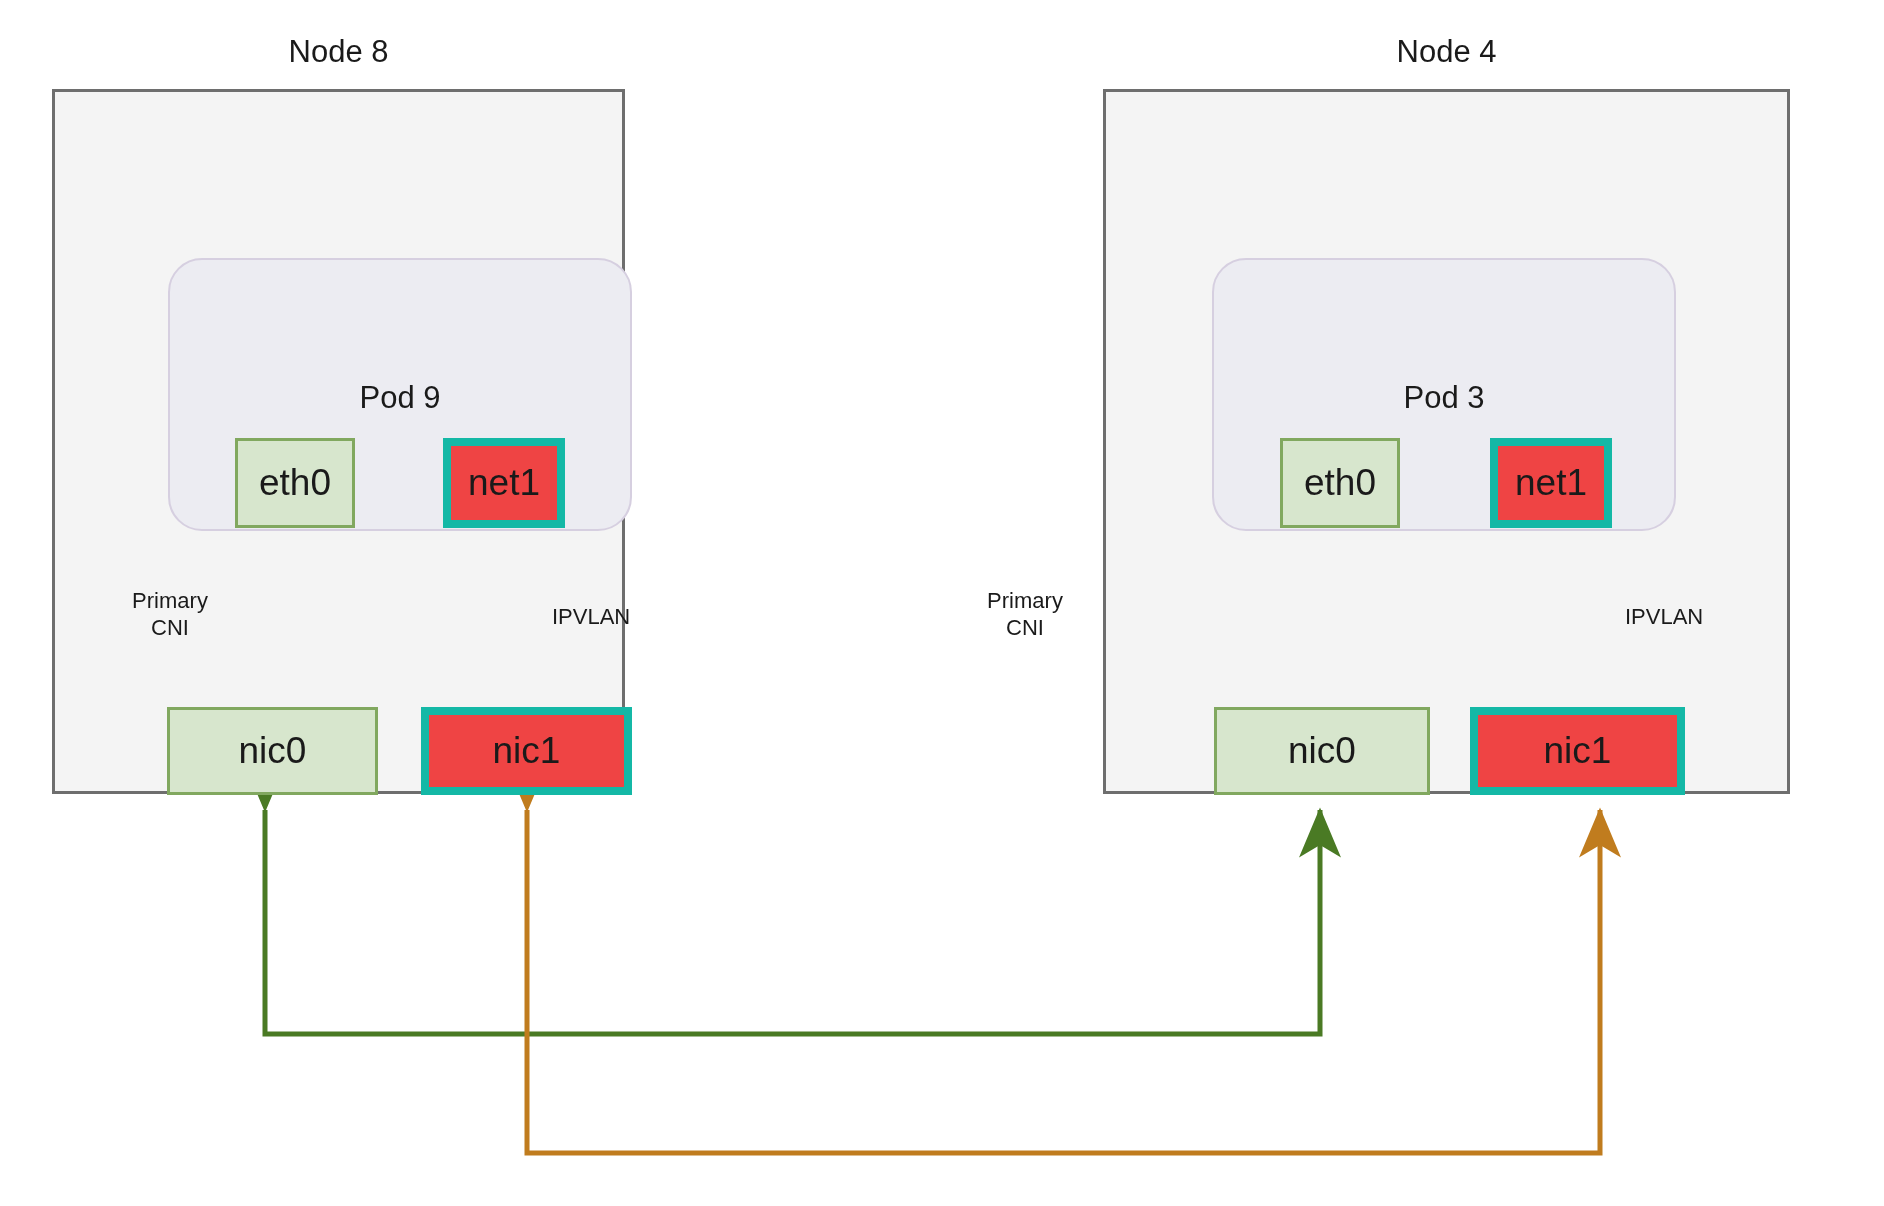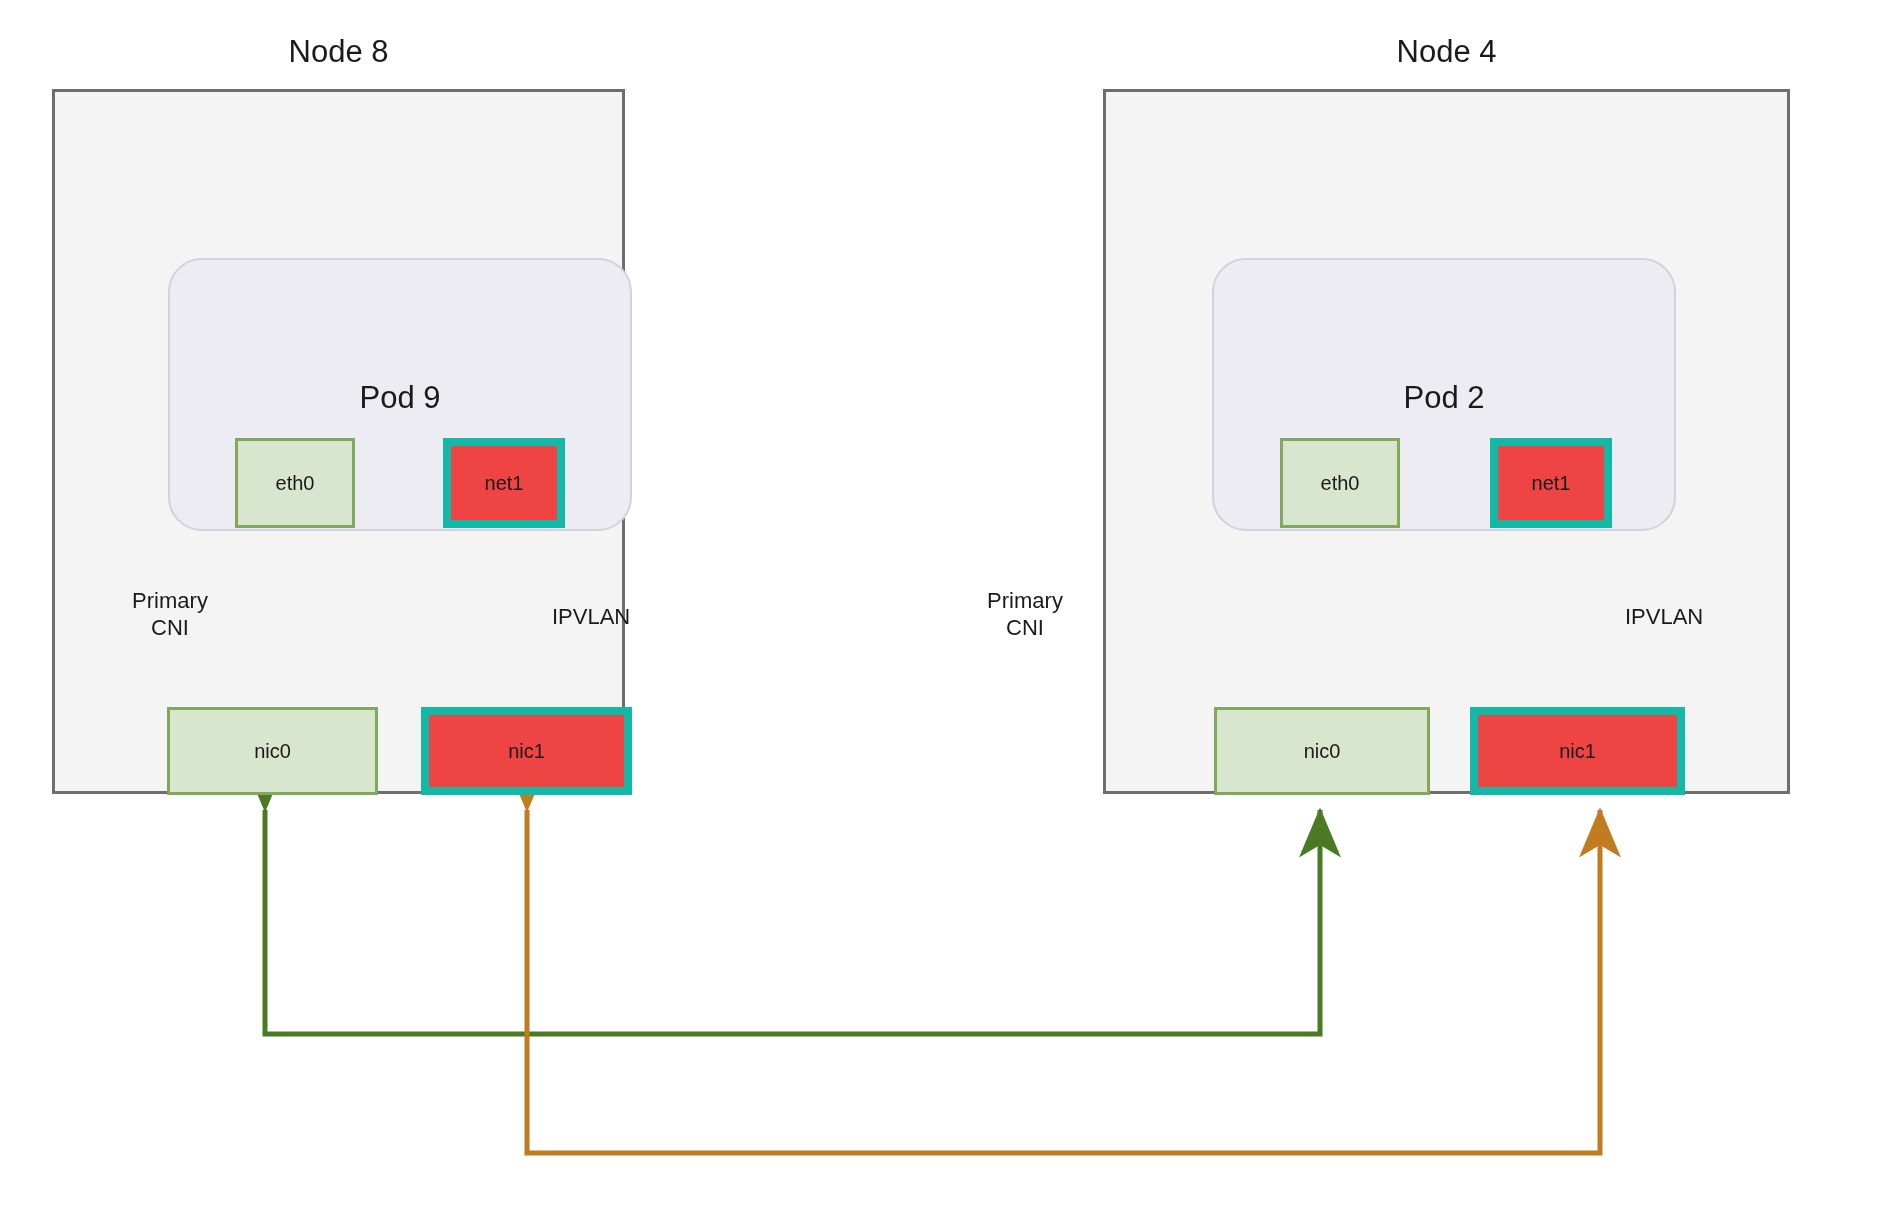--- a/index.html
+++ b/index.html
@@ -46,21 +46,21 @@
     color: #1a1a1a;
     text-align: center;
     white-space: nowrap;
   }
   .iface-box {
     position: absolute;
     box-sizing: border-box;
     display: flex;
     align-items: center;
     justify-content: center;
-    font-size: 20px;
+    font-size: 37px;
     color: #1a1a1a;
   }
   .iface-green {
     background: #d7e6cd;
     border: 3px solid #81a85f;
   }
   .iface-orange {
     background: #ef4444;
     border: 8px solid #14b8a6;
     text-align: center;
@@ -148,21 +148,21 @@
   <div class="iface-box iface-green" style="left:167px; top:707px; width:211px; height:88px;">nic0</div>
 
   <div class="iface-box iface-orange" style="left:421px; top:707px; width:211px; height:88px;">nic1</div>
 
   <div class="node-title" style="left:1103px; top:34px; width:687px;">Node 4</div>
 
   <div class="node-box" style="left:1103px; top:89px; width:687px; height:705px;"></div>
 
   <div class="pod-box" style="left:1212px; top:258px; width:464px; height:273px;"></div>
 
-  <div class="pod-title" style="left:1212px; top:380px; width:464px;">Pod 2</div>
+  <div class="pod-title" style="left:1212px; top:380px; width:464px;">Pod 3</div>
 
   <div class="iface-box iface-green" style="left:1280px; top:438px; width:120px; height:90px;">eth0</div>
 
   <div class="iface-box iface-orange" style="left:1490px; top:438px; width:122px; height:90px;">net1</div>
 
   <div class="edge-label" style="left:955px; top:588px; width:140px;">Primary
 CNI</div>
 
   <div class="edge-label" style="left:1625px; top:604px; width:160px; text-align:left;">IPVLAN</div>
 

